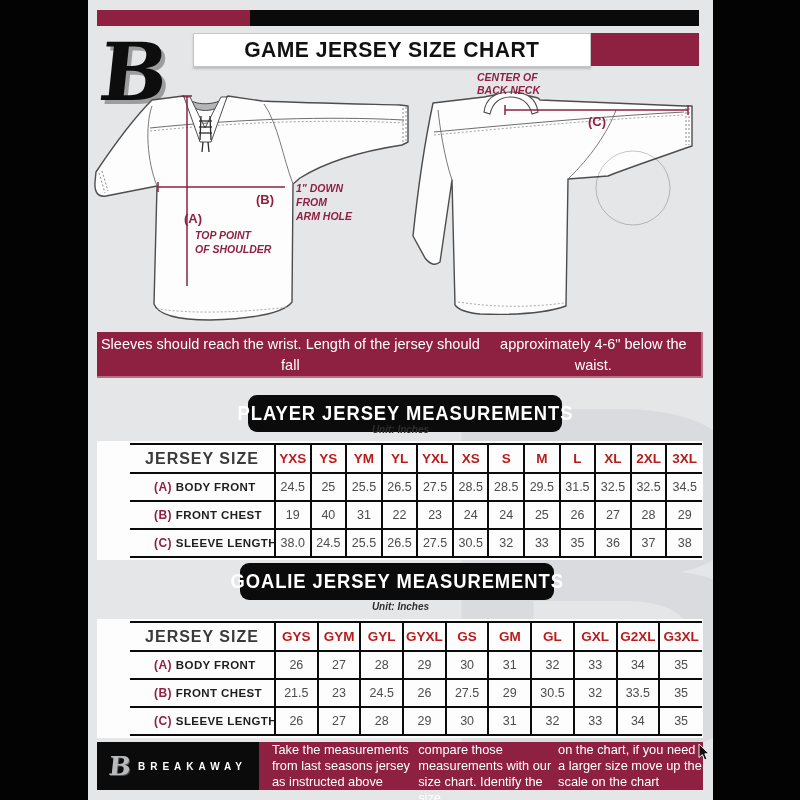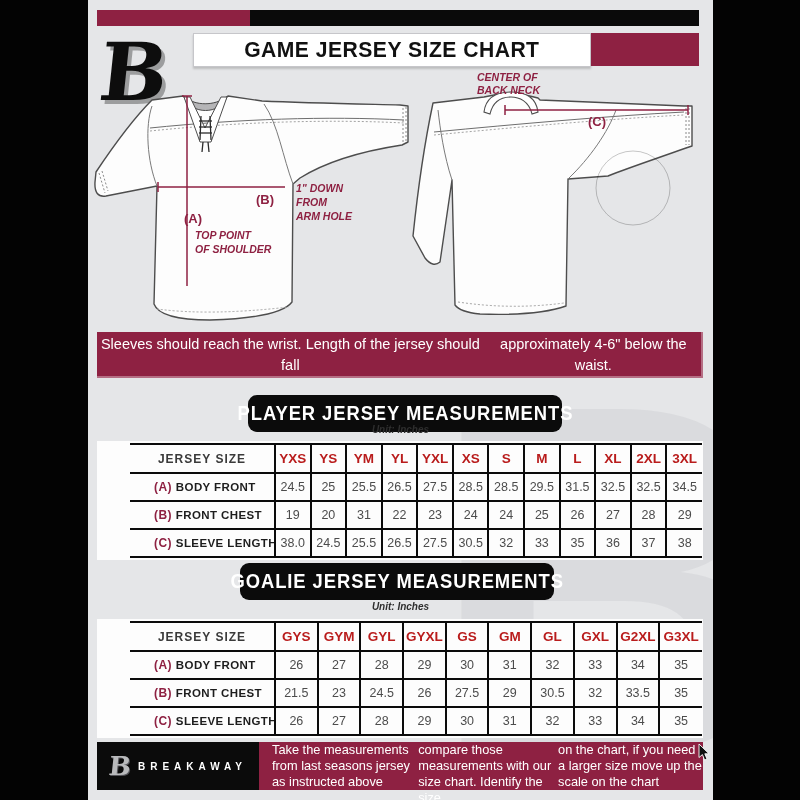--- a/index.html
+++ b/index.html
@@ -58,21 +58,21 @@
   .tablewrap{position:absolute;left:42px;width:572px;}
   .tablewrap.t1{top:443px;} .tablewrap.t2{top:621px;}
   table{border-collapse:collapse;table-layout:fixed;width:572px;background:transparent;}
   th,td{border-top:2px solid var(--ink);border-bottom:2px solid var(--ink);
         text-align:center;padding:0;overflow:hidden;white-space:nowrap;}
   th:not(.lbl-col),td:not(.lbl-col){border-left:2px solid var(--ink);}
   tr:first-child{height:29px;} tr{height:28px;}
   th{font-size:13.5px;font-weight:bold;color:#b91c1c;}
   td{font-size:12.5px;color:#4c4c4c;}
   .lbl-col{width:144px;}
-  th.lbl-col{font-size:12px;font-weight:600;color:#3a3a3a;letter-spacing:1px;}
+  th.lbl-col{font-size:16px;font-weight:600;color:#3a3a3a;letter-spacing:1px;}
   td.lbl-col{text-align:left;padding-left:24px;font-size:11.5px;font-weight:bold;color:#1d1d1d;letter-spacing:0.4px;}
   .rowkey{color:var(--maroon);font-weight:bold;font-size:12px;margin-right:4px;}
 
   
   .footer-black{position:absolute;left:9px;top:742px;width:162px;height:48px;background:#0b0b0b;
                 display:flex;align-items:center;justify-content:center;gap:7px;}
   .footer-black .b{font-family:"DejaVu Serif",serif;font-weight:bold;font-size:26px;color:#b9babc;
                    transform:skewX(-6deg);text-shadow:1px 1px 0 #55555a;line-height:1;}
   .footer-black .name{color:#fff;font-weight:bold;font-size:10px;letter-spacing:5px;}
   .footer-maroon{position:absolute;left:171px;top:742px;width:444px;height:48px;background:var(--maroon);
@@ -217,21 +217,21 @@
               <td>28.5</td>
               <td>29.5</td>
               <td>31.5</td>
               <td>32.5</td>
               <td>32.5</td>
               <td>34.5</td>
             </tr>
             <tr>
               <td class="lbl-col"><span class="rowkey">(B)</span>FRONT CHEST</td>
               <td>19</td>
-              <td>20</td>
+              <td>40</td>
               <td>31</td>
               <td>22</td>
               <td>23</td>
               <td>24</td>
               <td>24</td>
               <td>25</td>
               <td>26</td>
               <td>27</td>
               <td>28</td>
               <td>29</td>

